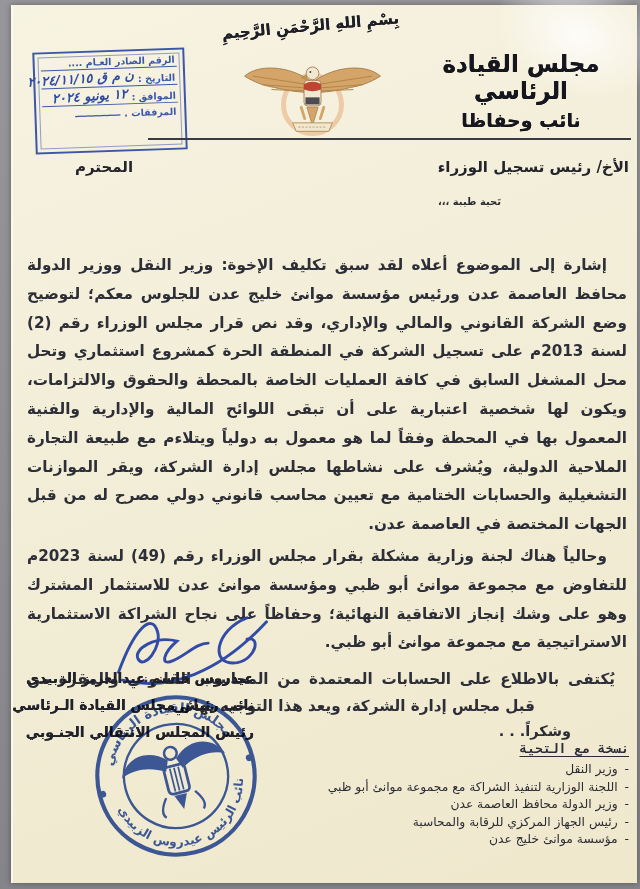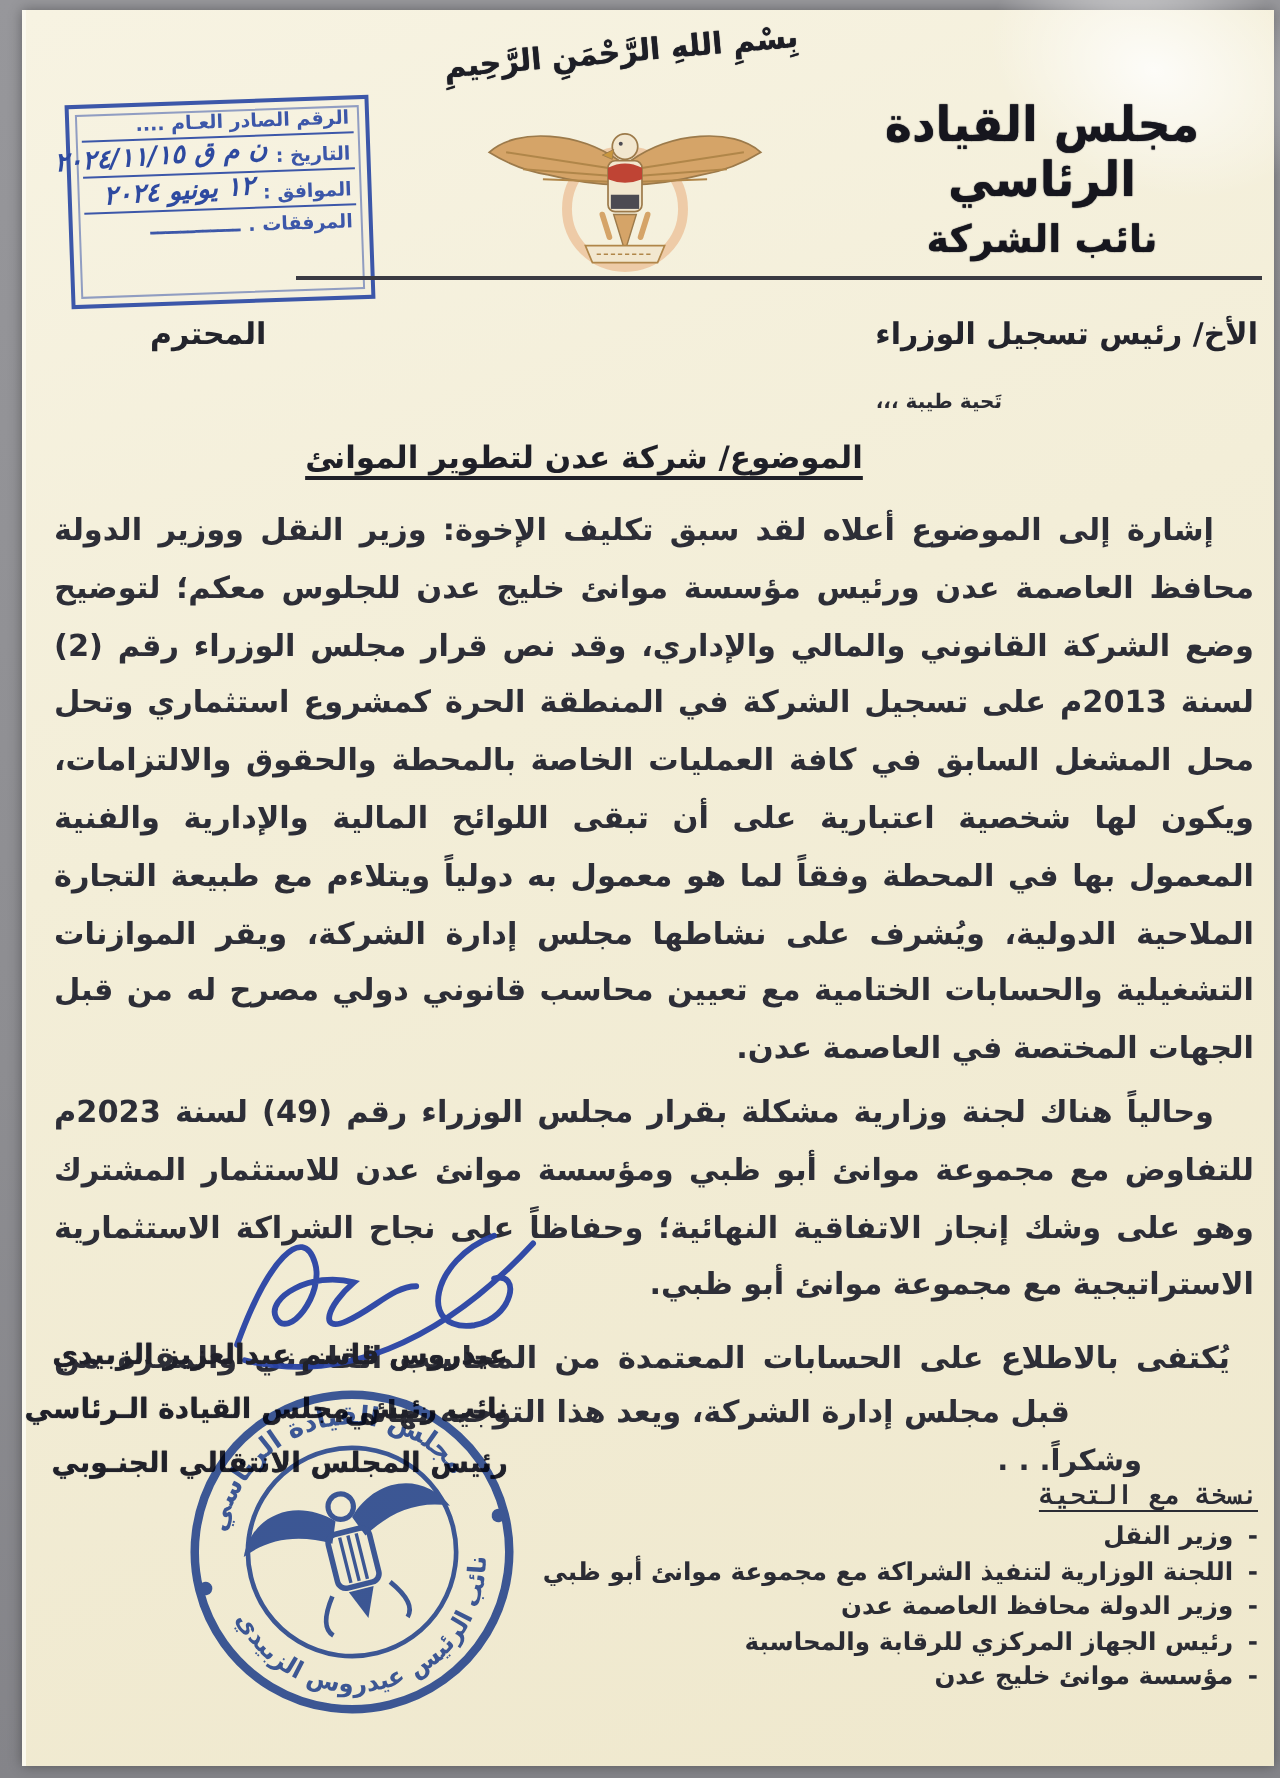--- a/index.html
+++ b/index.html
@@ -75,21 +75,21 @@
   .seal{
     position:absolute;top:686px;left:78px;width:170px;height:170px;
     transform:rotate(-14deg);opacity:.92;mix-blend-mode:multiply;
   }
   
   .cc{position:absolute;top:736px;right:8px;color:#2b2c34;text-align:right;}
   .cc .cc-title{
     font-size:13px;font-weight:800;
     text-decoration:underline;text-underline-offset:3px;margin-bottom:4px;font-family:Liberation Mono, monospace;
   }
-  .cc .cc-item{font-size:12.3px;font-weight:700;line-height:17.5px;white-space:nowrap;}
+  .cc .cc-item{font-size:12.3px;font-weight:400;line-height:17.5px;white-space:nowrap;}
   .cc .mk{margin-left:3px;}
 </style>
 </head>
 <body>
 
 <div class="photo">
   <div class="paper">
     <div class="crease"></div>
 
     <div class="bismillah">بِسْمِ اللهِ الرَّحْمَنِ الرَّحِيمِ</div>
@@ -113,21 +113,21 @@
 
       <path d="M102 88 L110 114 L118 88 Z" fill="#d5a468" stroke="#9c7a4a" stroke-width="1"></path>
       <path d="M94 88 L99 104 M126 88 L121 104" stroke="#d5a468" stroke-width="4" stroke-linecap="round"></path>
 
       <path d="M82 110 L138 110 L133 122 L87 122 Z" fill="#f2e7cf" stroke="#b08649" stroke-width="1.2"></path>
       <path d="M90 116 h40" stroke="#b08649" stroke-width="1" stroke-dasharray="3 2"></path>
     </svg>
 
     <div class="org">
       <div class="l1">مجلس القيادة الرئاسي</div>
-      <div class="l2">نائب الشركة</div>
+      <div class="l2">نائب وحفاظا</div>
     </div>
 
     <div class="stampbox">
       <div class="row">
         <span class="lbl">الرقم الصادر العـام ....</span>
       </div>
       <div class="row">
         <span class="lbl">التاريخ :</span>
         <span class="hand">ن م ق ٢٠٢٤/١١/١٥</span>
       </div>
@@ -139,21 +139,20 @@
         <span class="lbl">المرفقات .</span>
         <span class="dash">ــــــــــــ</span>
       </div>
     </div>
 
     <div class="rule"></div>
 
     <div class="addr-to">الأخ/ رئيس تسجيل الوزراء</div>
     <div class="addr-hon">المحترم</div>
     <div class="greeting">تَحية طيبة ،،،</div>
-    <div class="subject">الموضوع/ شركة عدن لتطوير الموانئ</div>
 
     <div class="body-text">
       <p class="p1">إشارة إلى الموضوع أعلاه لقد سبق تكليف الإخوة: وزير النقل ووزير الدولة محافظ العاصمة عدن ورئيس مؤسسة موانئ خليج عدن للجلوس معكم؛ لتوضيح وضع الشركة القانوني والمالي والإداري، وقد نص قرار مجلس الوزراء رقم (2) لسنة 2013م على تسجيل الشركة في المنطقة الحرة كمشروع استثماري وتحل محل المشغل السابق في كافة العمليات الخاصة بالمحطة والحقوق والالتزامات، ويكون لها شخصية اعتبارية على أن تبقى اللوائح المالية والإدارية والفنية المعمول بها في المحطة وفقاً لما هو معمول به دولياً ويتلاءم مع طبيعة التجارة الملاحية الدولية، ويُشرف على نشاطها مجلس إدارة الشركة، ويقر الموازنات التشغيلية والحسابات الختامية مع تعيين محاسب قانوني دولي مصرح له من قبل الجهات المختصة في العاصمة عدن.</p>
       <p class="p2">وحالياً هناك لجنة وزارية مشكلة بقرار مجلس الوزراء رقم (49) لسنة 2023م للتفاوض مع مجموعة موانئ أبو ظبي ومؤسسة موانئ عدن للاستثمار المشترك وهو على وشك إنجاز الاتفاقية النهائية؛ وحفاظاً على نجاح الشراكة الاستثمارية الاستراتيجية مع مجموعة موانئ أبو ظبي.</p>
       <p class="p3">يُكتفى بالاطلاع على الحسابات المعتمدة من المحاسب القانوني والمقرة من قبل مجلس إدارة الشركة، ويعد هذا التوجيه نهائي.</p>
       <div class="thanks">وشكراً. . .</div>
     </div>
 
     <svg class="sig" viewBox="0 0 190 95">
       <g fill="none" stroke="#2843a5" stroke-width="3" stroke-linecap="round" opacity=".95">

